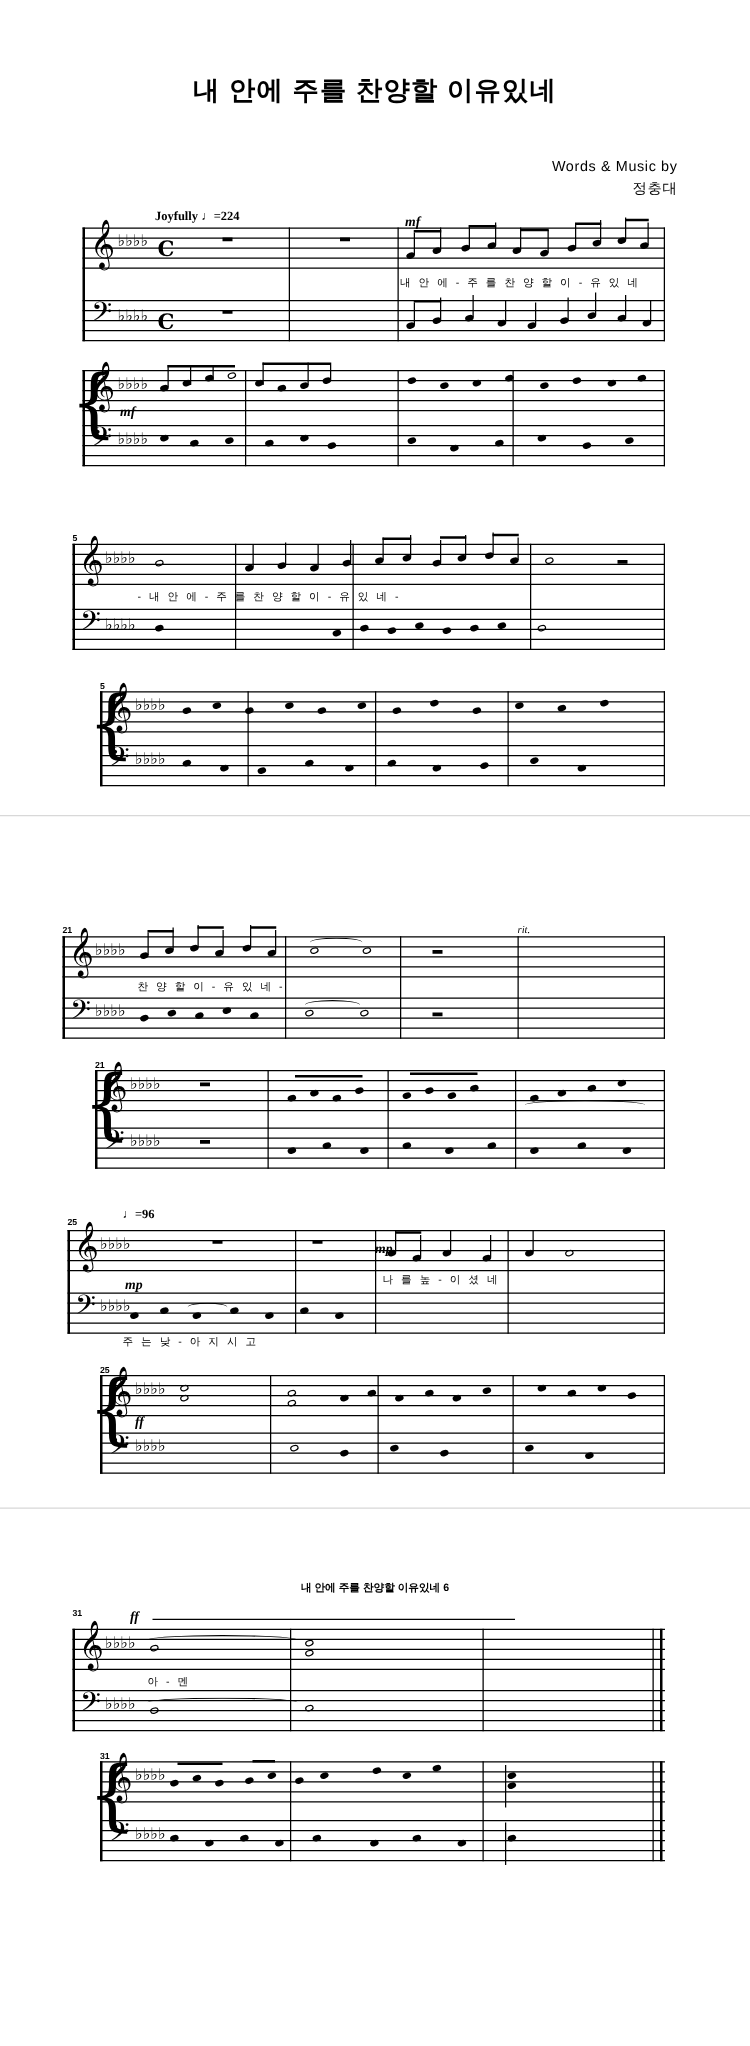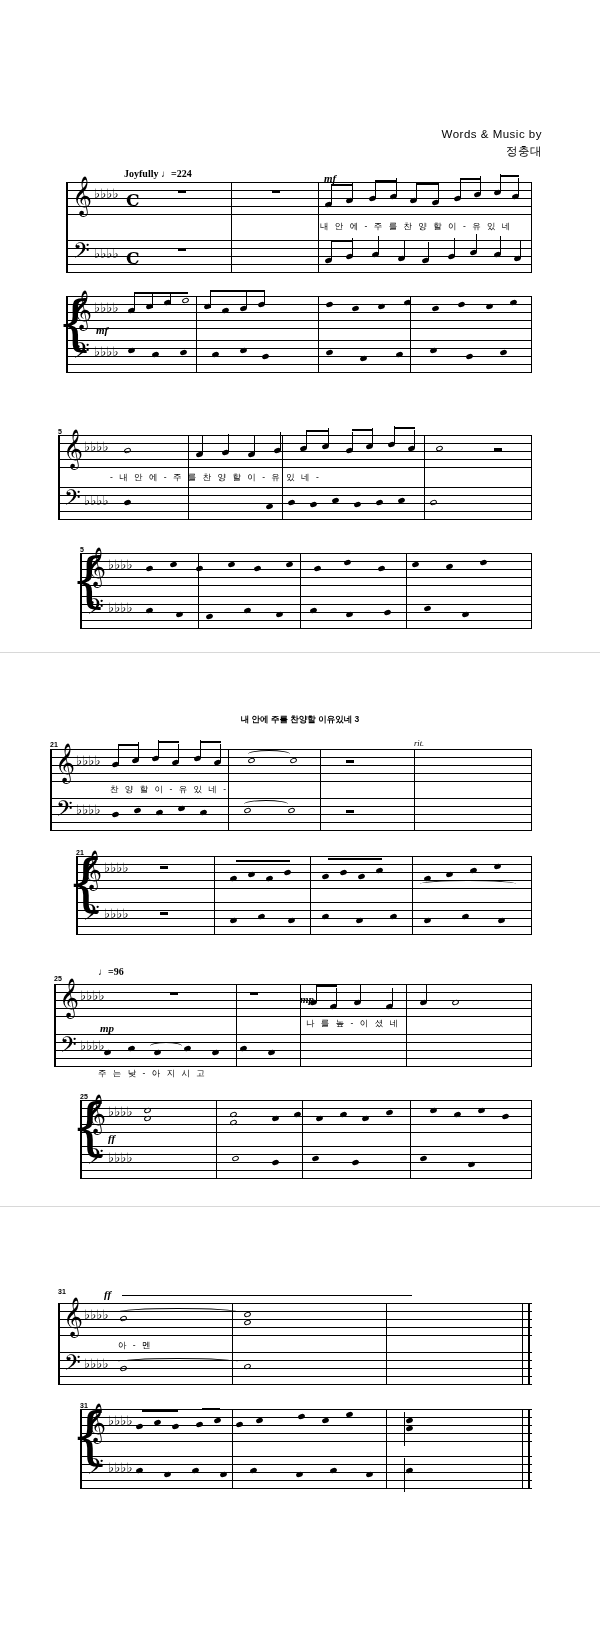--- a/index.html
+++ b/index.html
@@ -187,30 +187,31 @@
     height: 1px;
     background: #000;
     transform-origin: left center;
   }
 </style>
 </head>
 <body>
 
 <div class="page">
 
+  <div class="title">내 안에 주를 찬양할 이유있네</div>
 
   <div class="credits">
     <div>Words  &amp;  Music  by</div>
     <div>정충대</div>
   </div>
 
   <div class="pagebreak" style="top:652px;"></div>
   <div class="pagebreak" style="top:1206px;"></div>
 
-  <div class="runhead" style="top:714px;">내 안에 주를 찬양할 이유있네  3</div>
+  <div class="runhead" style="top:1265px;">내 안에 주를 찬양할 이유있네  6</div>
 
   <div class="system" style="left:0; top:0;">
 
     <div class="staffbox" style="left:66px; top:182px; width:466px; height:33px;">
       <div class="ln" style="top:0px;"></div>
         <div class="ln" style="top:8px;"></div>
         <div class="ln" style="top:16px;"></div>
         <div class="ln" style="top:24px;"></div>
         <div class="ln" style="top:32px;"></div>
     </div>

